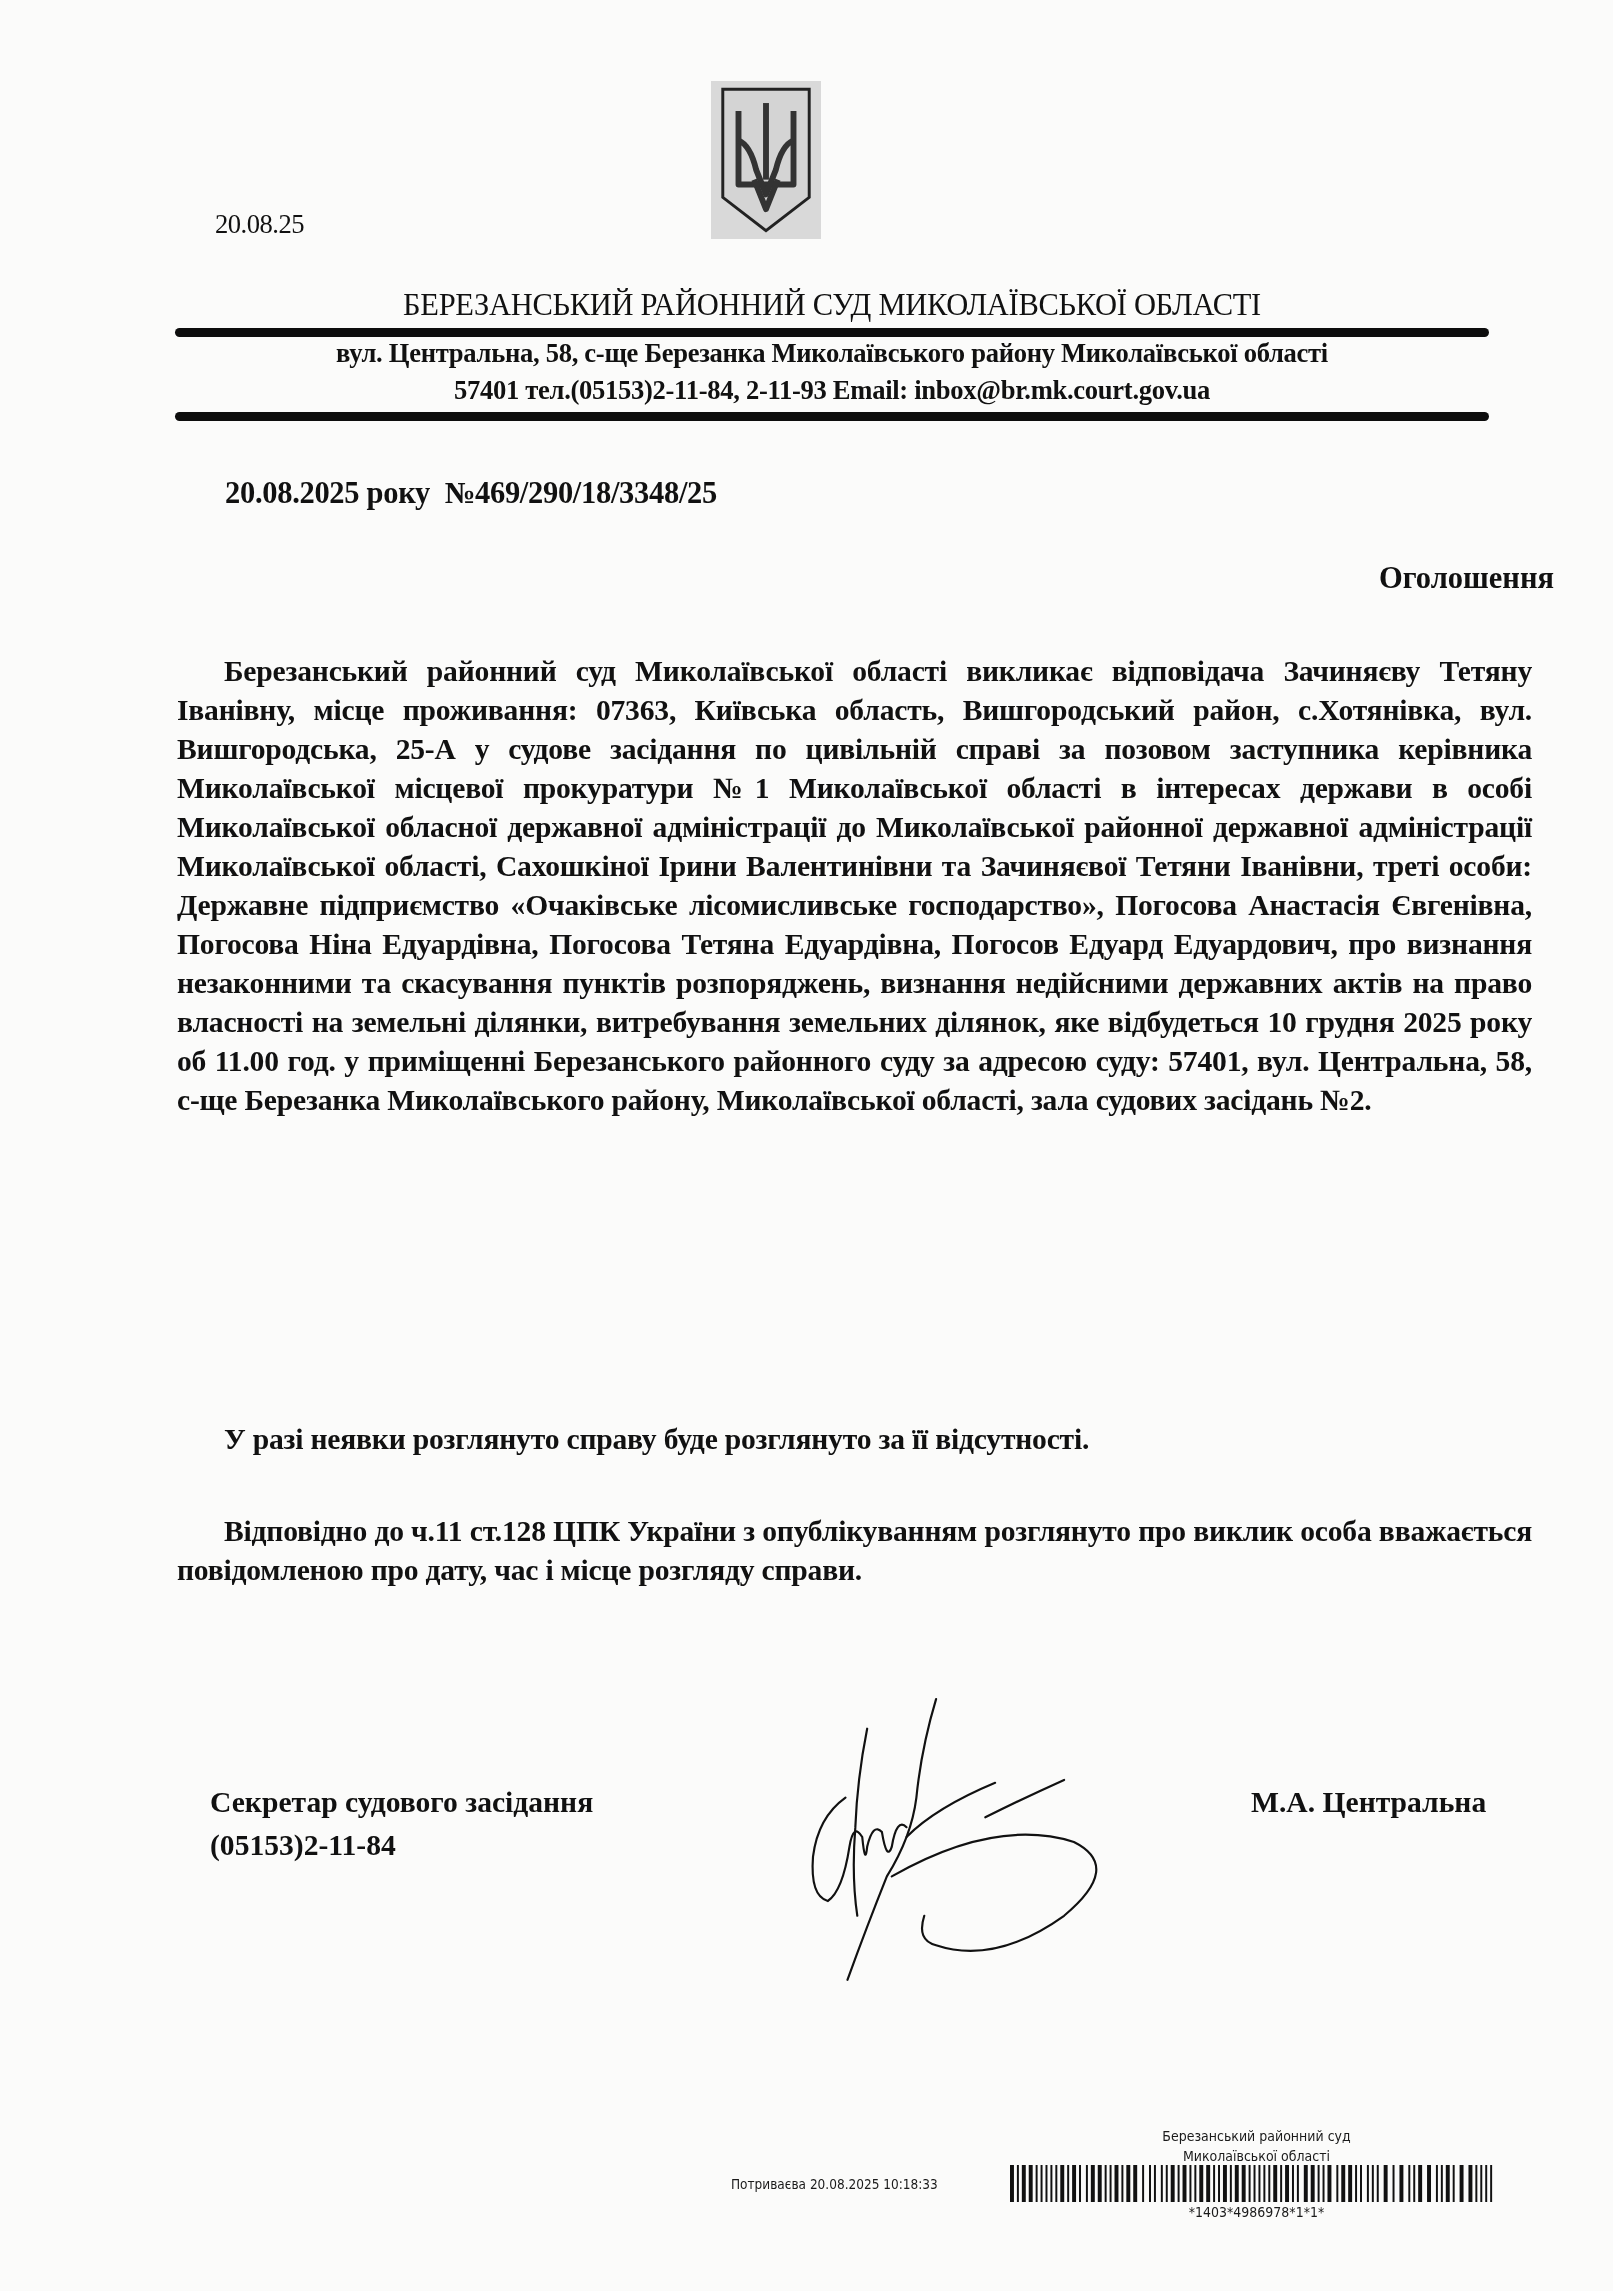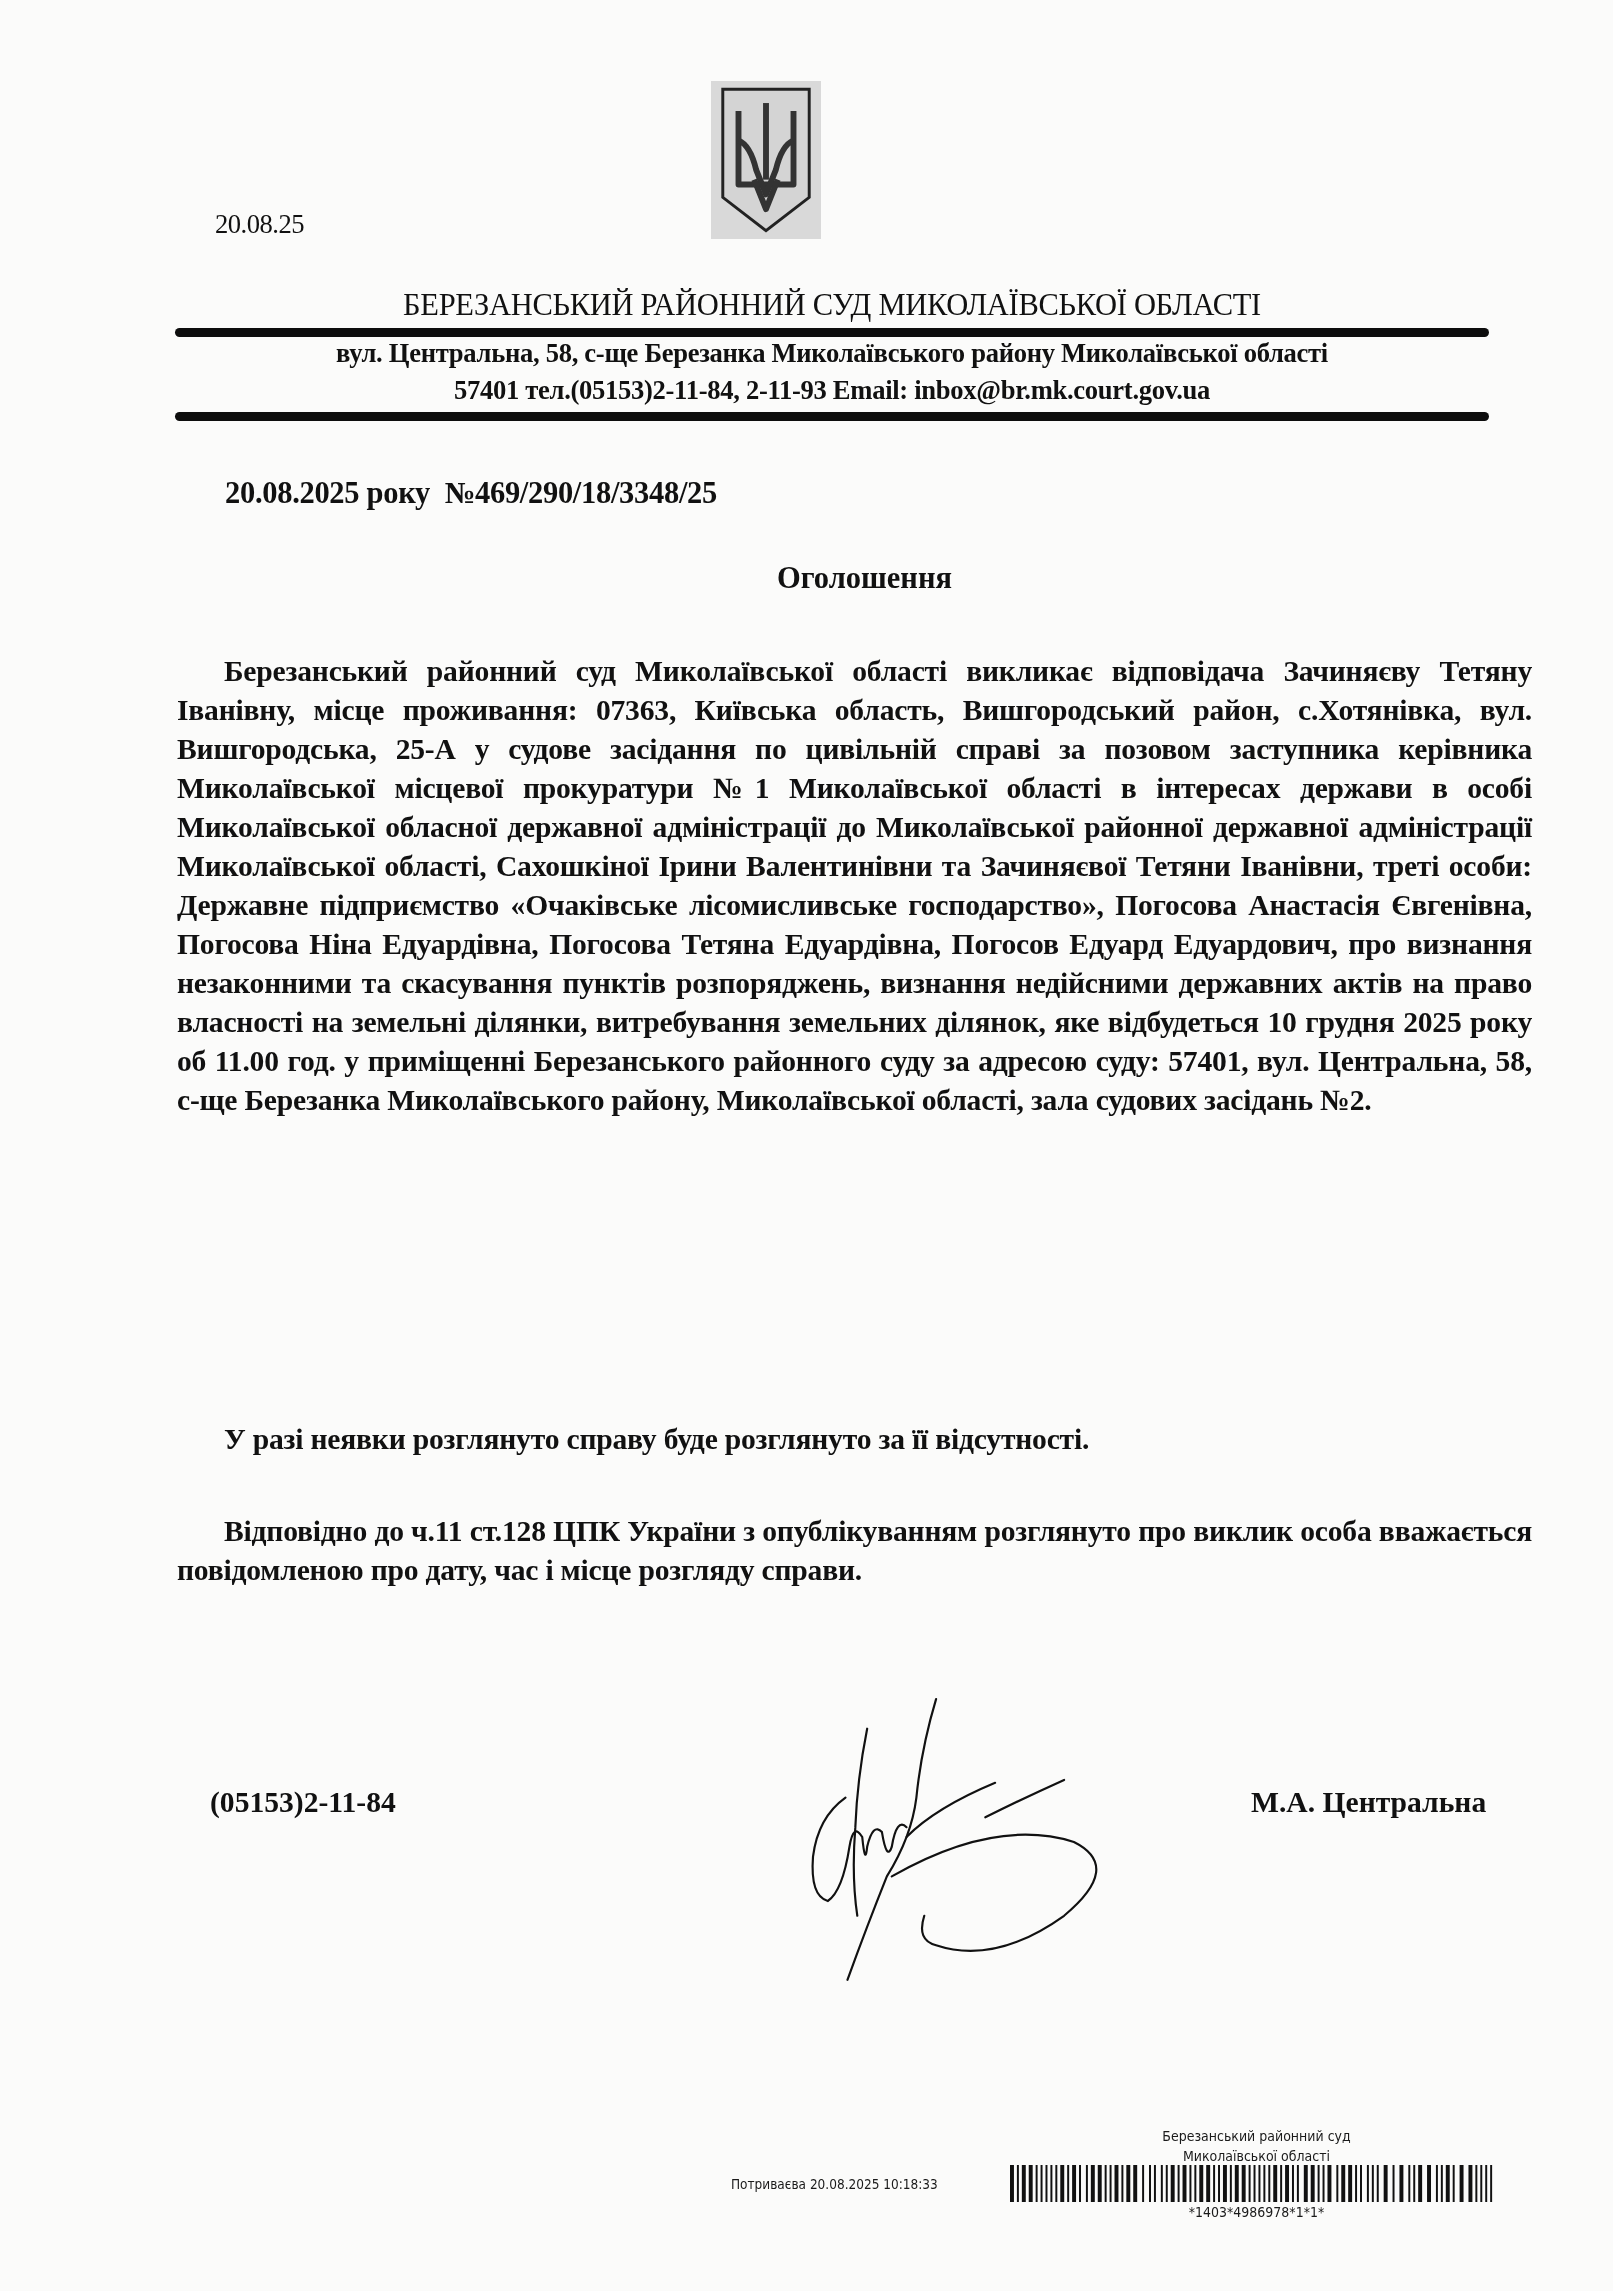--- a/index.html
+++ b/index.html
@@ -31,21 +31,21 @@
     left: 175px; width: 1314px; text-align: center;
     font-size: 26.6px; font-weight: bold; letter-spacing: -0.3px;
   }
   .addr.l1 { top: 338px; }
   .addr.l2 { top: 375px; }
   .reg-line {
     left: 225px; top: 476px; font-size: 30.5px; font-weight: bold; letter-spacing: -0.3px;
     white-space: pre;
   }
   .doc-title {
-    left: 175px; width: 1379px; top: 561px; text-align: center;
+    left: 175px; width: 1379px; top: 561px; text-align: right;
     font-size: 30.5px; font-weight: bold;
   }
   .body-par {
     left: 177px; width: 1355px; font-size: 29.6px; font-weight: bold;
     line-height: 39px; text-align: justify; text-indent: 47px;
     letter-spacing: -0.2px;
   }
   .p1 { top: 652px; }
   .p2 { top: 1420px; }
   .p3 { top: 1512px; }
@@ -102,20 +102,21 @@
 
 <div class="abs reg-line"><span>20.08.2025 року</span>  <span>№469/290/18/3348/25</span></div>
 
 <div class="abs doc-title">Оголошення</div>
 
 <div class="abs body-par p1">Березанський  районний суд Миколаївської області викликає відповідача Зачиняєву Тетяну Іванівну, місце проживання: 07363, Київська область, Вишгородський район, с.Хотянівка, вул. Вишгородська, 25-А у судове засідання по цивільній справі за позовом заступника керівника Миколаївської місцевої прокуратури №1 Миколаївської області в інтересах держави в особі Миколаївської обласної державної адміністрації до Миколаївської районної державної адміністрації Миколаївської області, Сахошкіної Ірини Валентинівни та Зачиняєвої Тетяни Іванівни, треті особи: Державне підприємство «Очаківське лісомисливське господарство», Погосова Анастасія Євгенівна, Погосова Ніна Едуардівна, Погосова Тетяна Едуардівна, Погосов Едуард Едуардович, про визнання незаконними та скасування пунктів розпоряджень, визнання недійсними державних актів на право власності на земельні ділянки, витребування земельних ділянок, яке відбудеться  10 грудня 2025 року об 11.00 год. у приміщенні Березанського районного суду за адресою суду: 57401, вул.  Центральна, 58, с-ще Березанка Миколаївського району, Миколаївської області, зала судових засідань №2.</div>
 <div class="abs body-par p2">У разі неявки   розглянуто  справу буде розглянуто за її відсутності.</div>
 <div class="abs body-par p3">Відповідно до ч.11 ст.128 ЦПК України з опублікуванням розглянуто про виклик особа вважається повідомленою про дату, час  і місце розгляду справи.</div>
 
 <div class="abs sig-role">
+  <div>Секретар судового засідання</div>
   <div>(05153)2-11-84</div>
 </div>
 
 <div class="abs signature">
   <svg viewBox="0 0 520 300" width="512" height="296">
     <g fill="none" stroke="#111" stroke-width="2.2" stroke-linecap="round">
       <path d="M190 10 Q175 60 170 110 Q165 150 140 190 Q120 240 100 295"></path>
       <path d="M120 40 Q110 90 108 140 Q104 190 110 230"></path>
       <path d="M98 110 Q70 130 65 170 Q62 210 80 215 Q95 205 102 160 Q106 135 115 150 Q118 180 120 160 Q126 135 135 145 Q140 175 145 160 Q150 130 160 140"></path>
       <path d="M160 150 Q190 120 250 95"></path>

